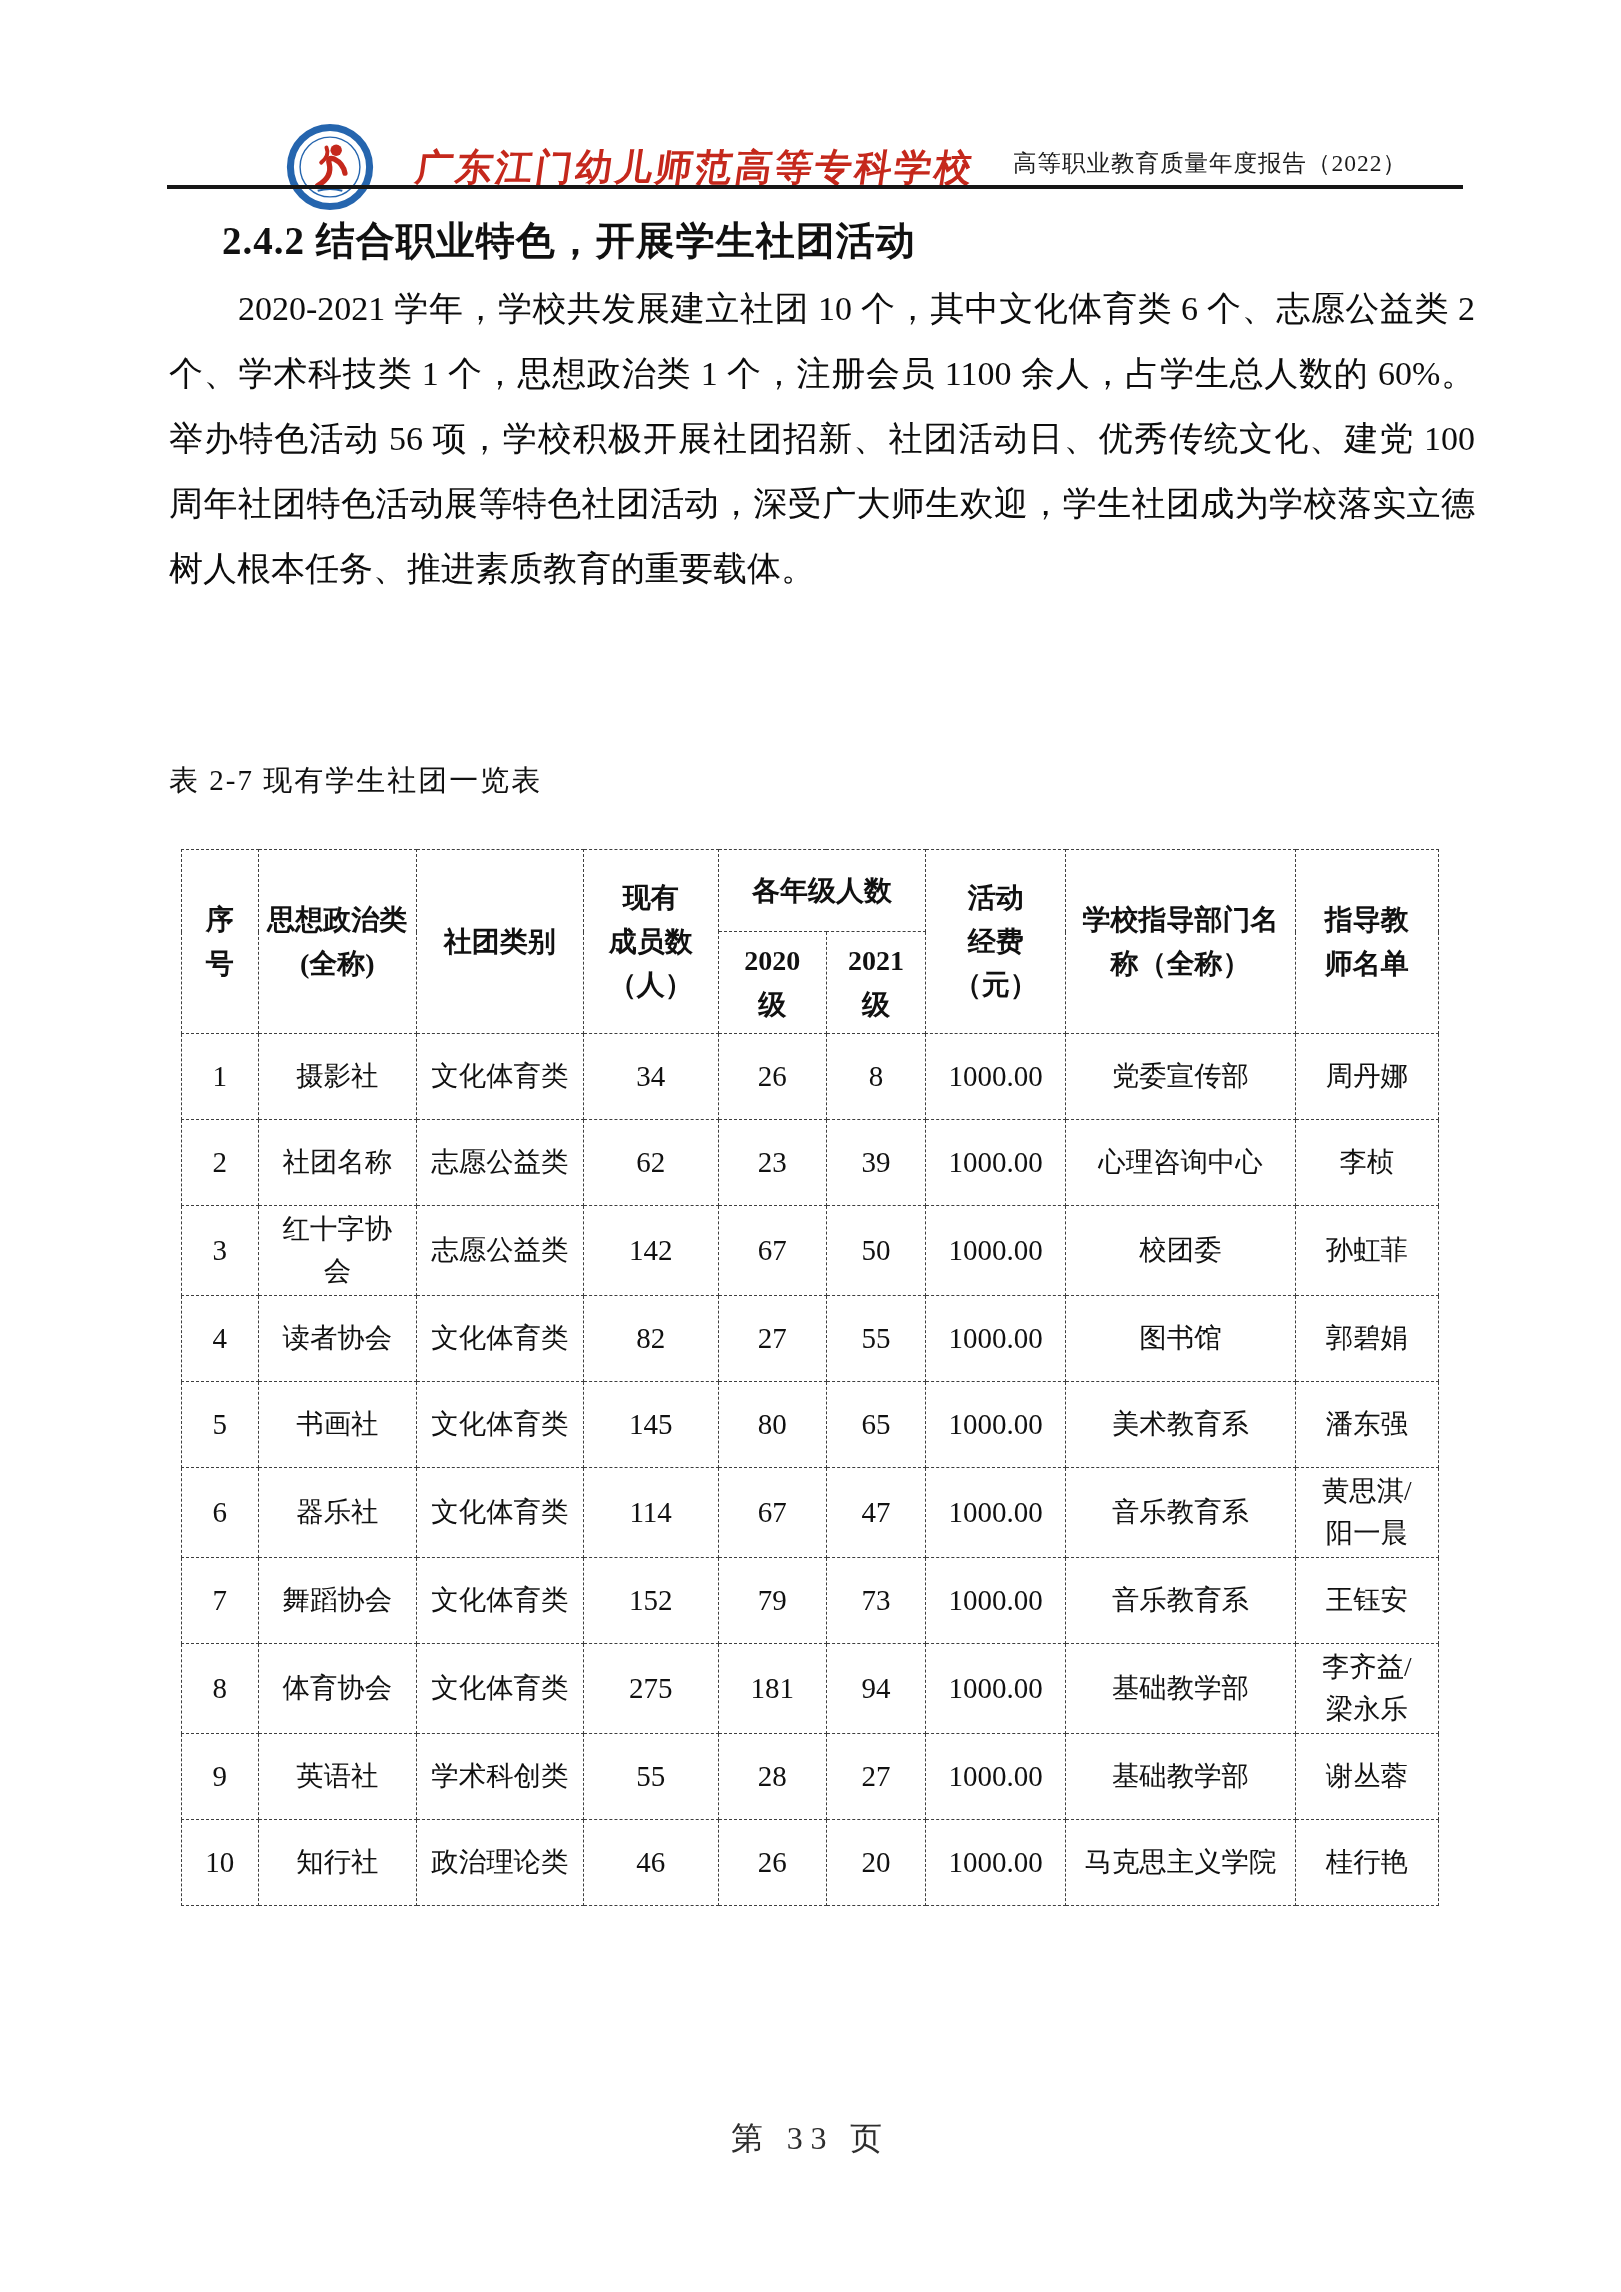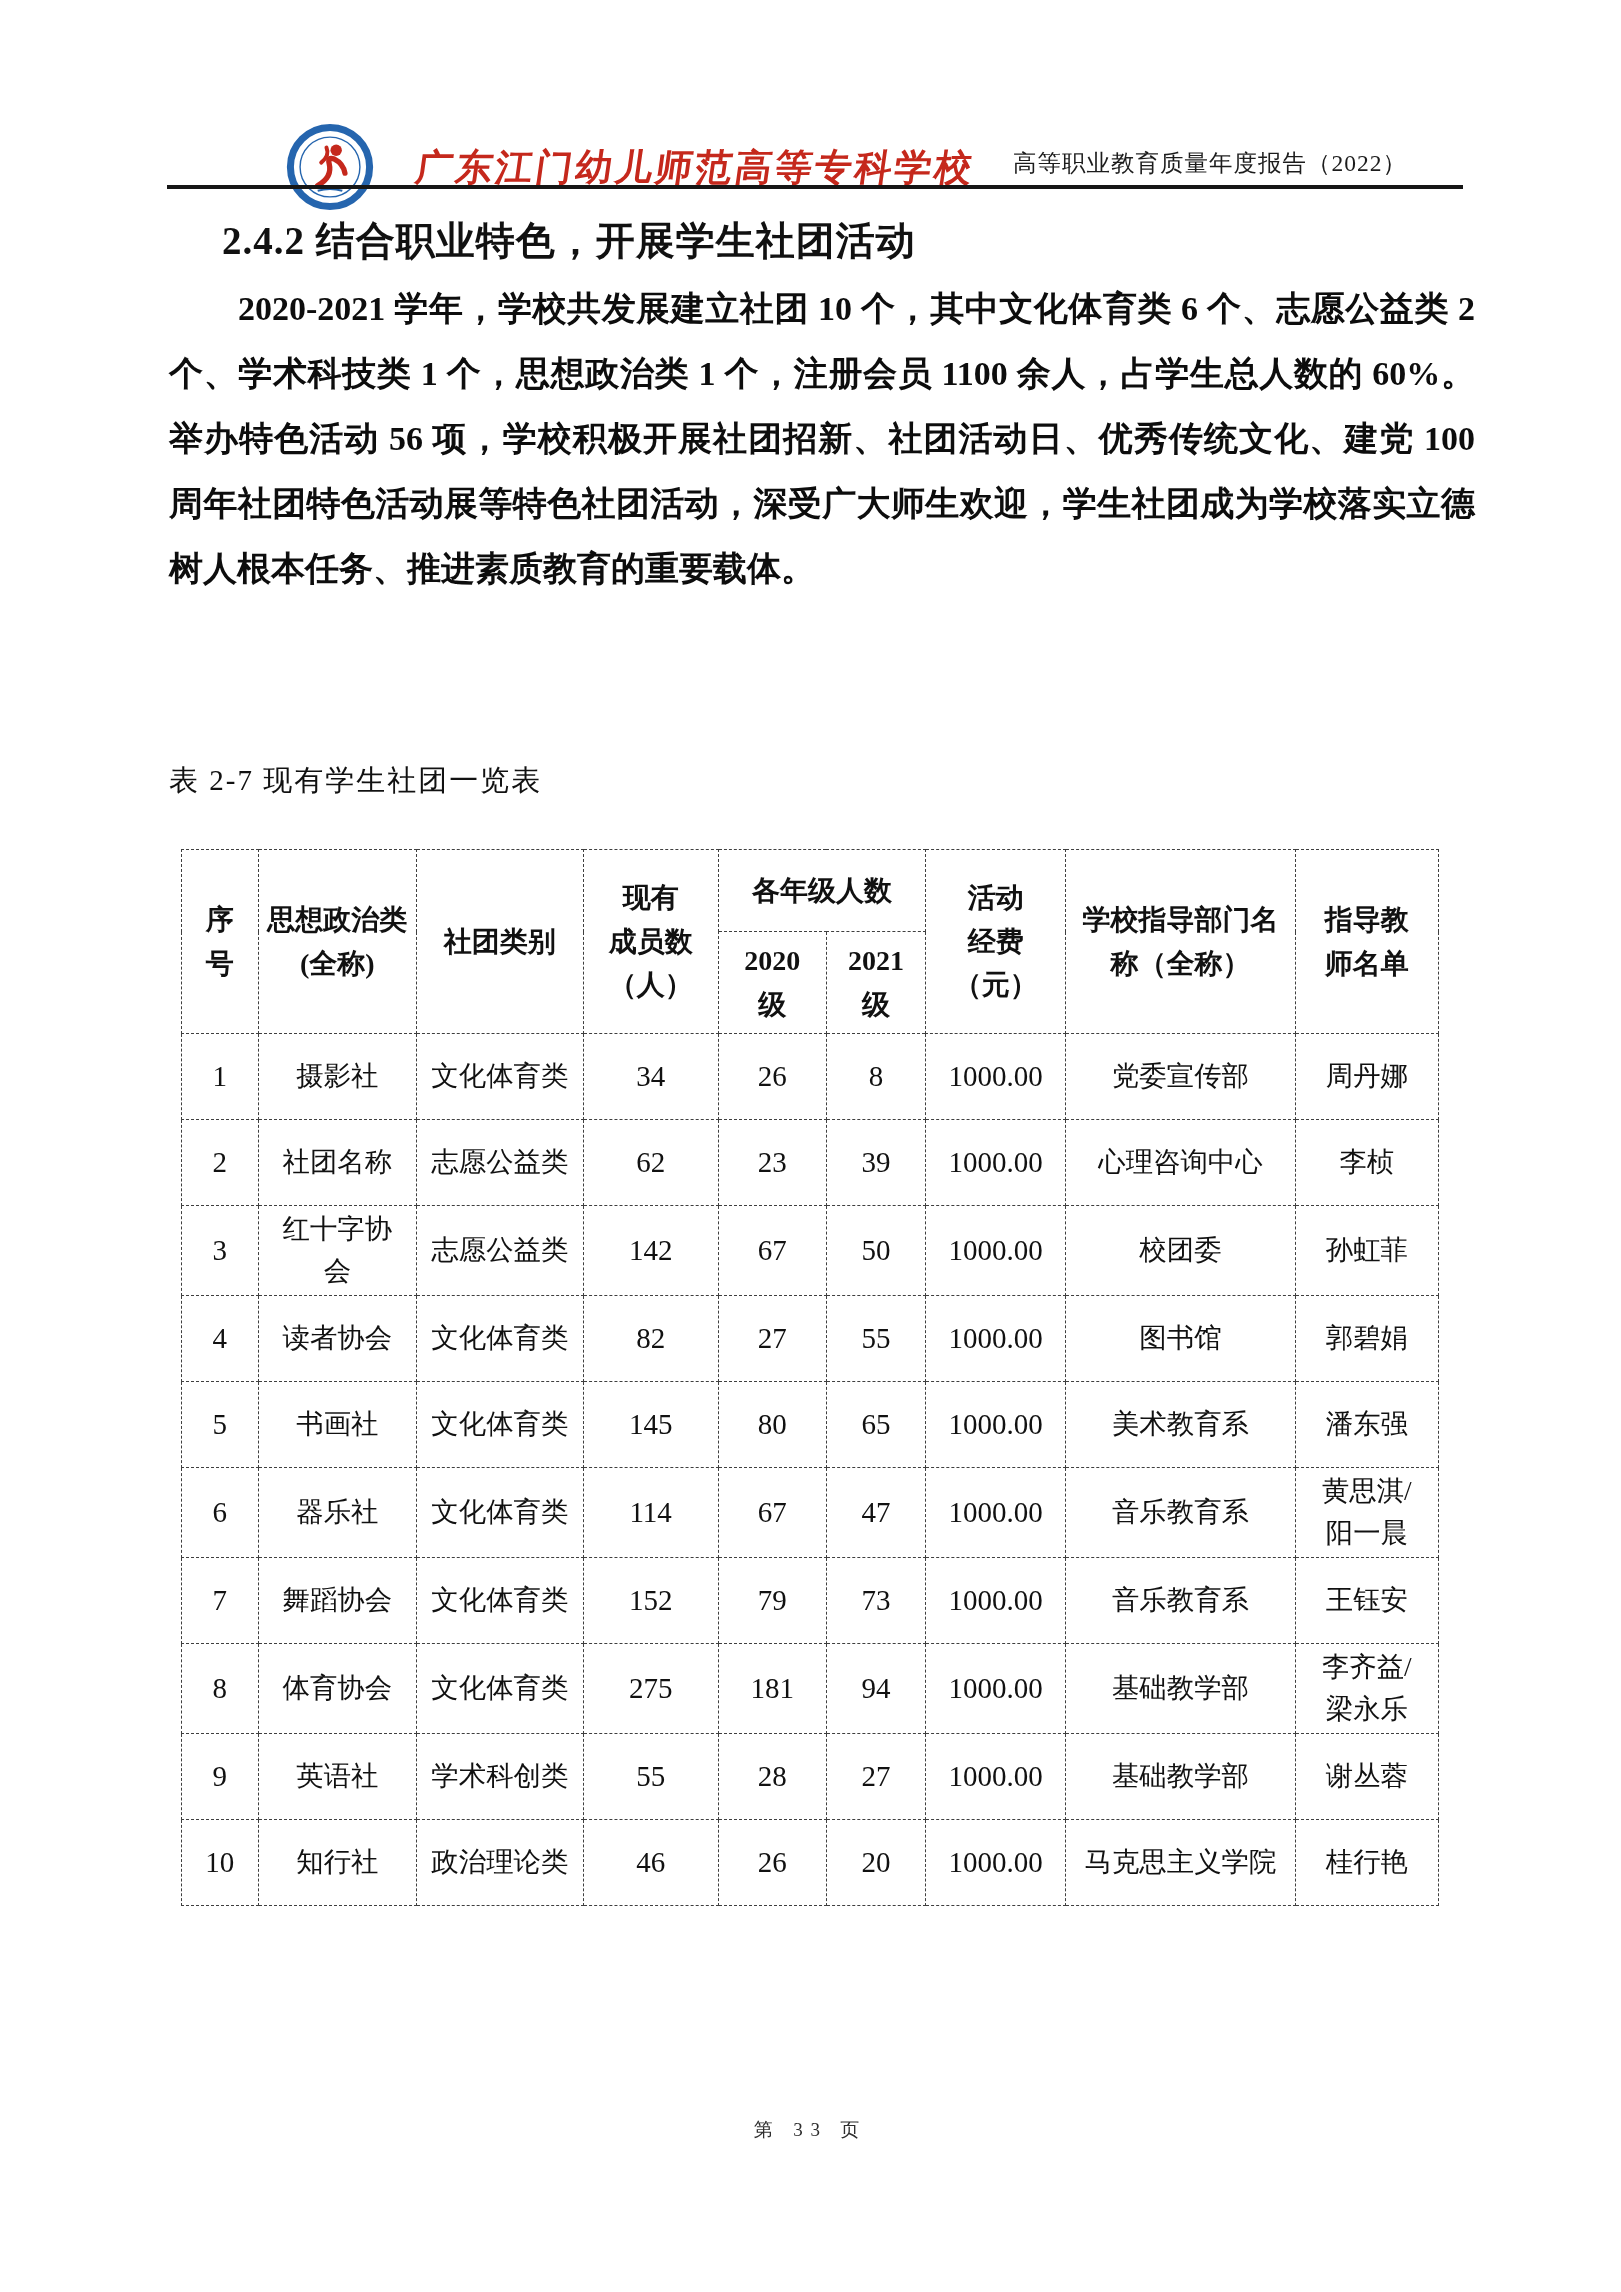--- a/index.html
+++ b/index.html
@@ -36,21 +36,20 @@
   
   .section-heading{
     position:absolute;left:222px;top:214px;
     font-size:39px;font-weight:600;letter-spacing:1px;white-space:nowrap;
   }
   .body-paragraph{
     position:absolute;left:169px;top:276px;width:1306px;
     font-size:34px;line-height:65px;
     text-align:justify;text-indent:69px;
     color:#0d0d0d;
-    font-weight:bold;
   }
   .table-caption{
     position:absolute;left:169px;top:761px;width:1304px;
     text-align:left;font-size:29px;letter-spacing:2px;font-weight:500;
   }
   
   .club-table{
     position:absolute;left:181px;top:849px;width:1258px;
     border-collapse:collapse;table-layout:fixed;
   }
@@ -63,21 +62,21 @@
   }
   .club-table thead th{font-weight:700;font-size:28px;line-height:1.55;}
   .club-table thead tr.hrow-top{height:82px;}
   .club-table thead tr.hrow-sub{height:102px;}
   .club-table tbody tr{height:86px;}
   .club-table td.zh{font-size:27.4px;line-height:1.55;}
   .club-table td.num{font-size:29px;}
   
   .page-footer{
     position:absolute;left:0;top:2117px;width:100%;
-    text-align:center;font-size:19px;letter-spacing:7.8px;color:#2e2e2e;
+    text-align:center;font-size:32px;letter-spacing:7.8px;color:#2e2e2e;
   }
 </style>
 </head>
 <body>
 
 <div class="page">
 
   <svg class="logo" viewBox="0 0 100 100" aria-hidden="true">
     <circle cx="50" cy="50" r="45" fill="#ffffff" stroke="var(--logo-blue,#2565ae)" stroke-width="8"></circle>
     <circle cx="50" cy="50" r="34" fill="none" stroke="var(--logo-blue,#2565ae)" stroke-width="1.6"></circle>

